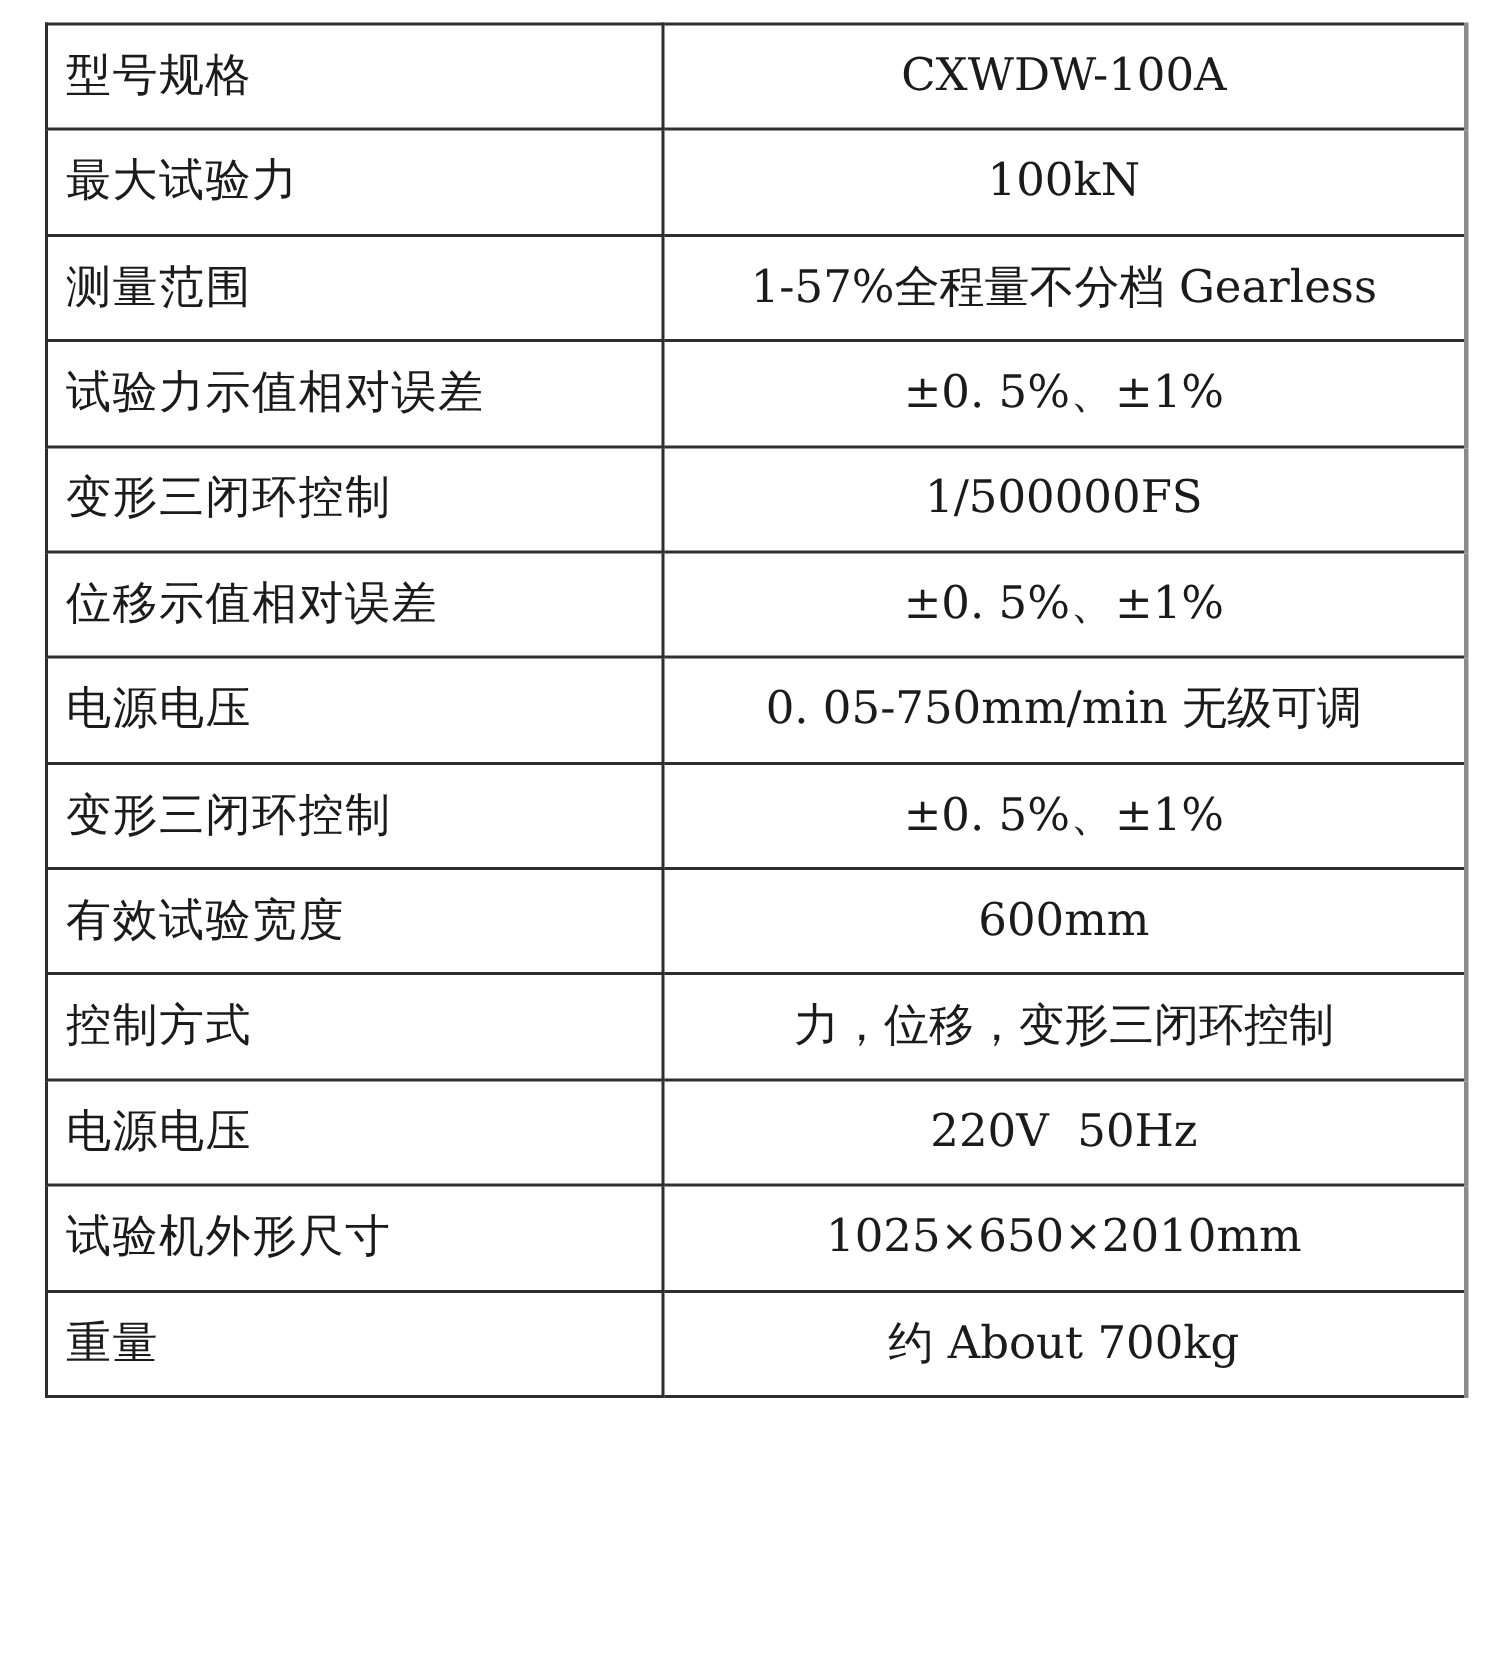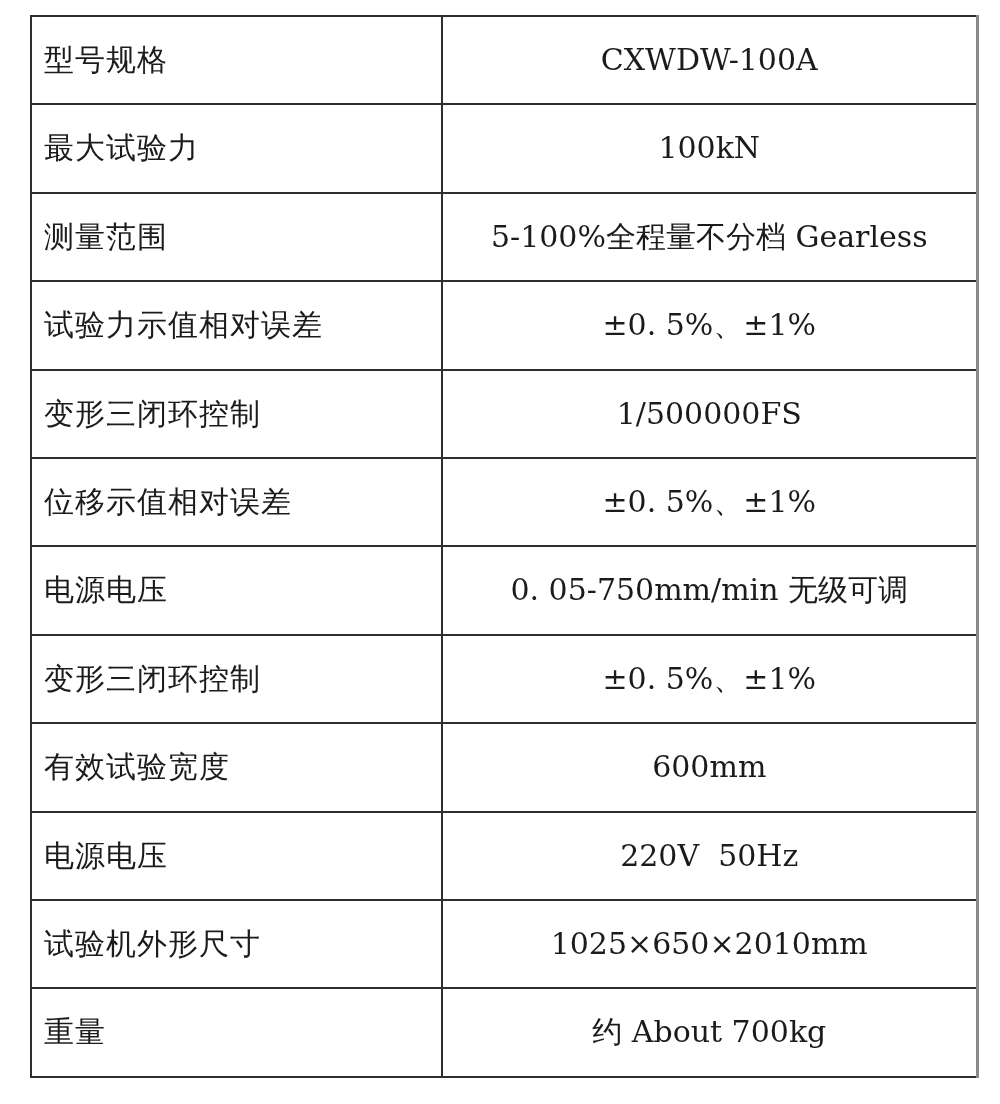--- a/index.html
+++ b/index.html
@@ -15,21 +15,21 @@
     width: 1000px;
     height: 1104px;
     background: #ffffff;
     overflow: hidden;
   }
   table.spec-table {
     position: absolute;
     left: 30px;
     top: 15px;
     width: 946px;
-    height: 1063px;
+    height: 917px;
     border-collapse: collapse;
     table-layout: fixed;
   }
   .spec-table col.label-col { width: 411px; }
   .spec-table col.value-col { width: 535px; }
   .spec-table td {
     border: 2px solid #2e2e2e;
     color: #1b1b1b;
     font-size: 30px;
     line-height: 1.15;
@@ -64,21 +64,21 @@
       <tr>
         <td class="label-cell">型号规格</td>
         <td class="value-cell">CXWDW-100A</td>
       </tr>
       <tr>
         <td class="label-cell">最大试验力</td>
         <td class="value-cell">100kN</td>
       </tr>
       <tr>
         <td class="label-cell">测量范围</td>
-        <td class="value-cell">5-100%全程量不分档 Gearless</td>
+        <td class="value-cell">1-57%全程量不分档 Gearless</td>
       </tr>
       <tr>
         <td class="label-cell">试验力示值相对误差</td>
         <td class="value-cell">±0. 5%、±1%</td>
       </tr>
       <tr>
         <td class="label-cell">变形三闭环控制</td>
         <td class="value-cell">1/500000FS</td>
       </tr>
       <tr>
@@ -91,20 +91,24 @@
       </tr>
       <tr>
         <td class="label-cell">变形三闭环控制</td>
         <td class="value-cell">±0. 5%、±1%</td>
       </tr>
       <tr>
         <td class="label-cell">有效试验宽度</td>
         <td class="value-cell">600mm</td>
       </tr>
       <tr>
+        <td class="label-cell">控制方式</td>
+        <td class="value-cell">力，位移，变形三闭环控制</td>
+      </tr>
+      <tr>
         <td class="label-cell">电源电压</td>
         <td class="value-cell">220V  50Hz</td>
       </tr>
       <tr>
         <td class="label-cell">试验机外形尺寸</td>
         <td class="value-cell">1025×650×2010mm</td>
       </tr>
       <tr>
         <td class="label-cell">重量</td>
         <td class="value-cell">约 About 700kg</td>

